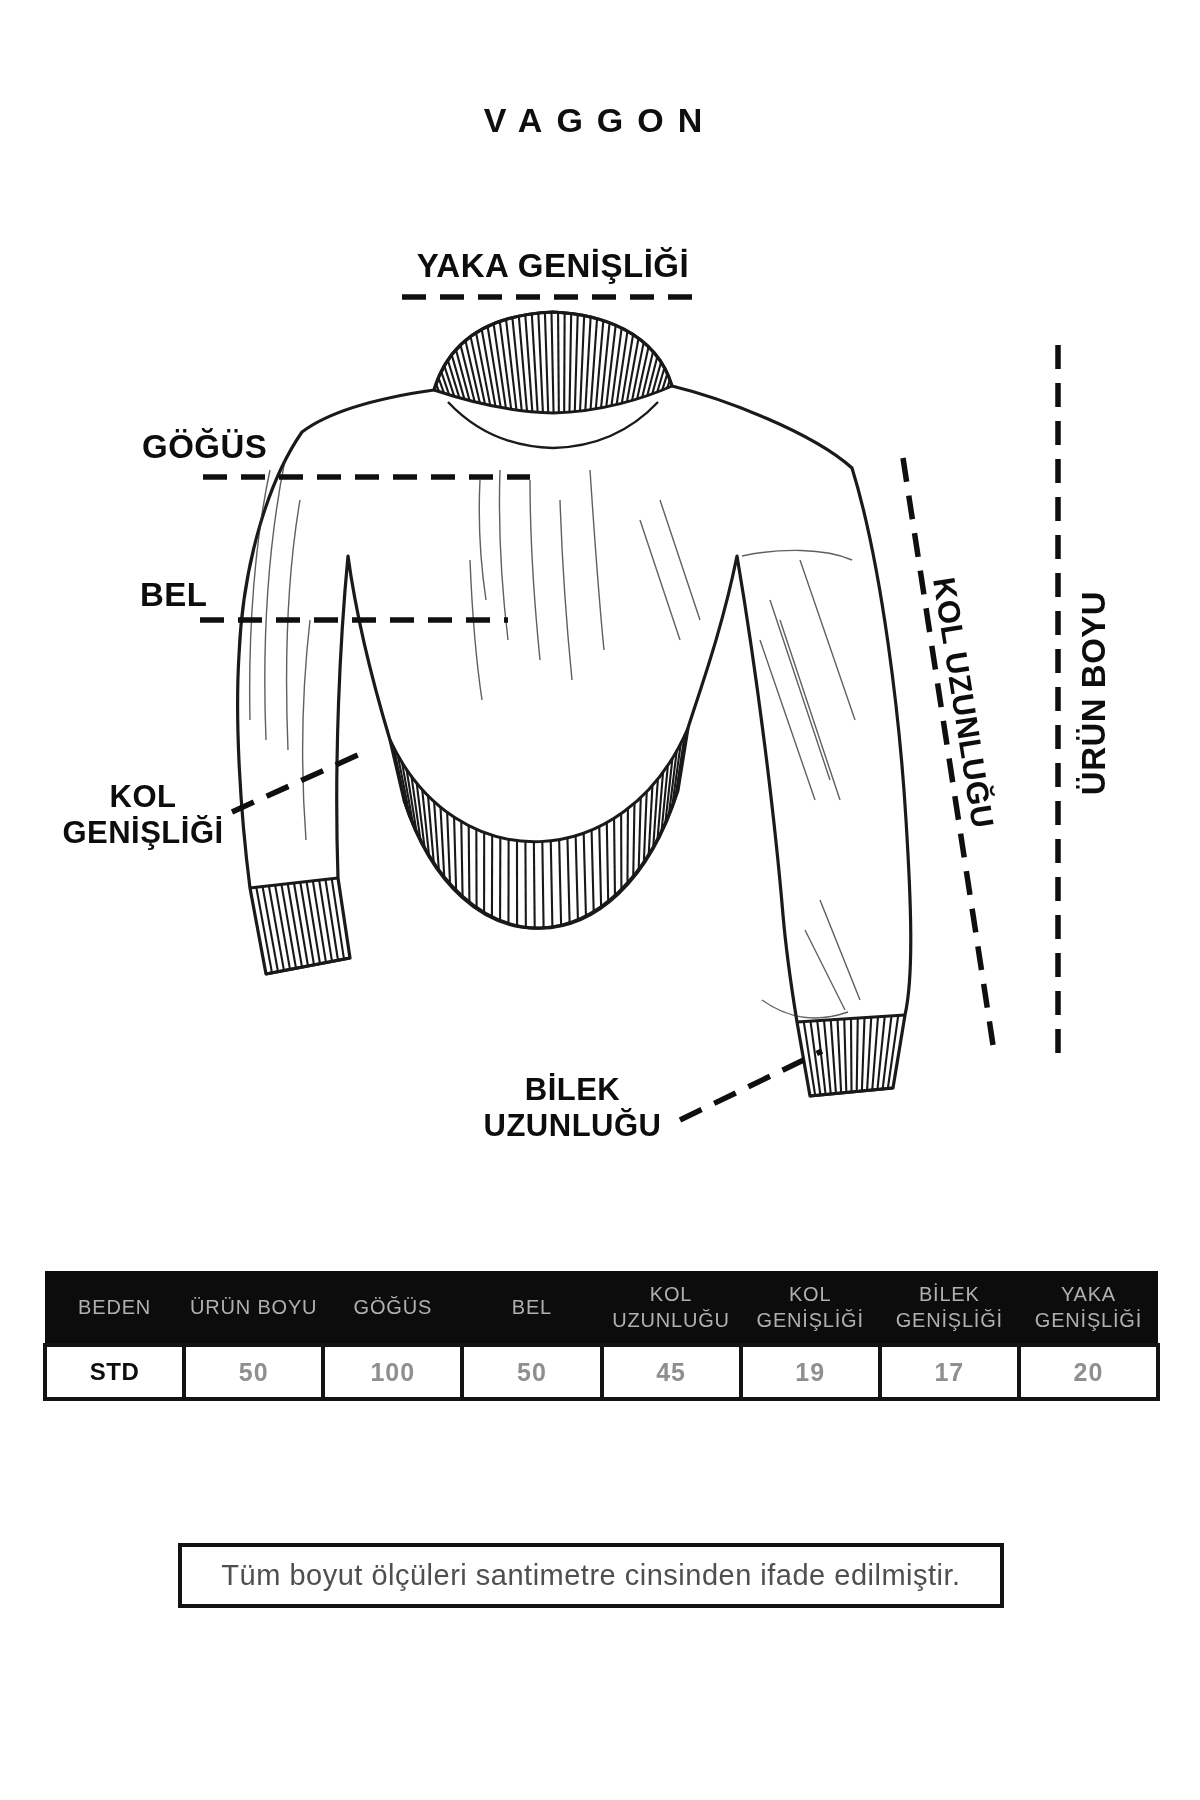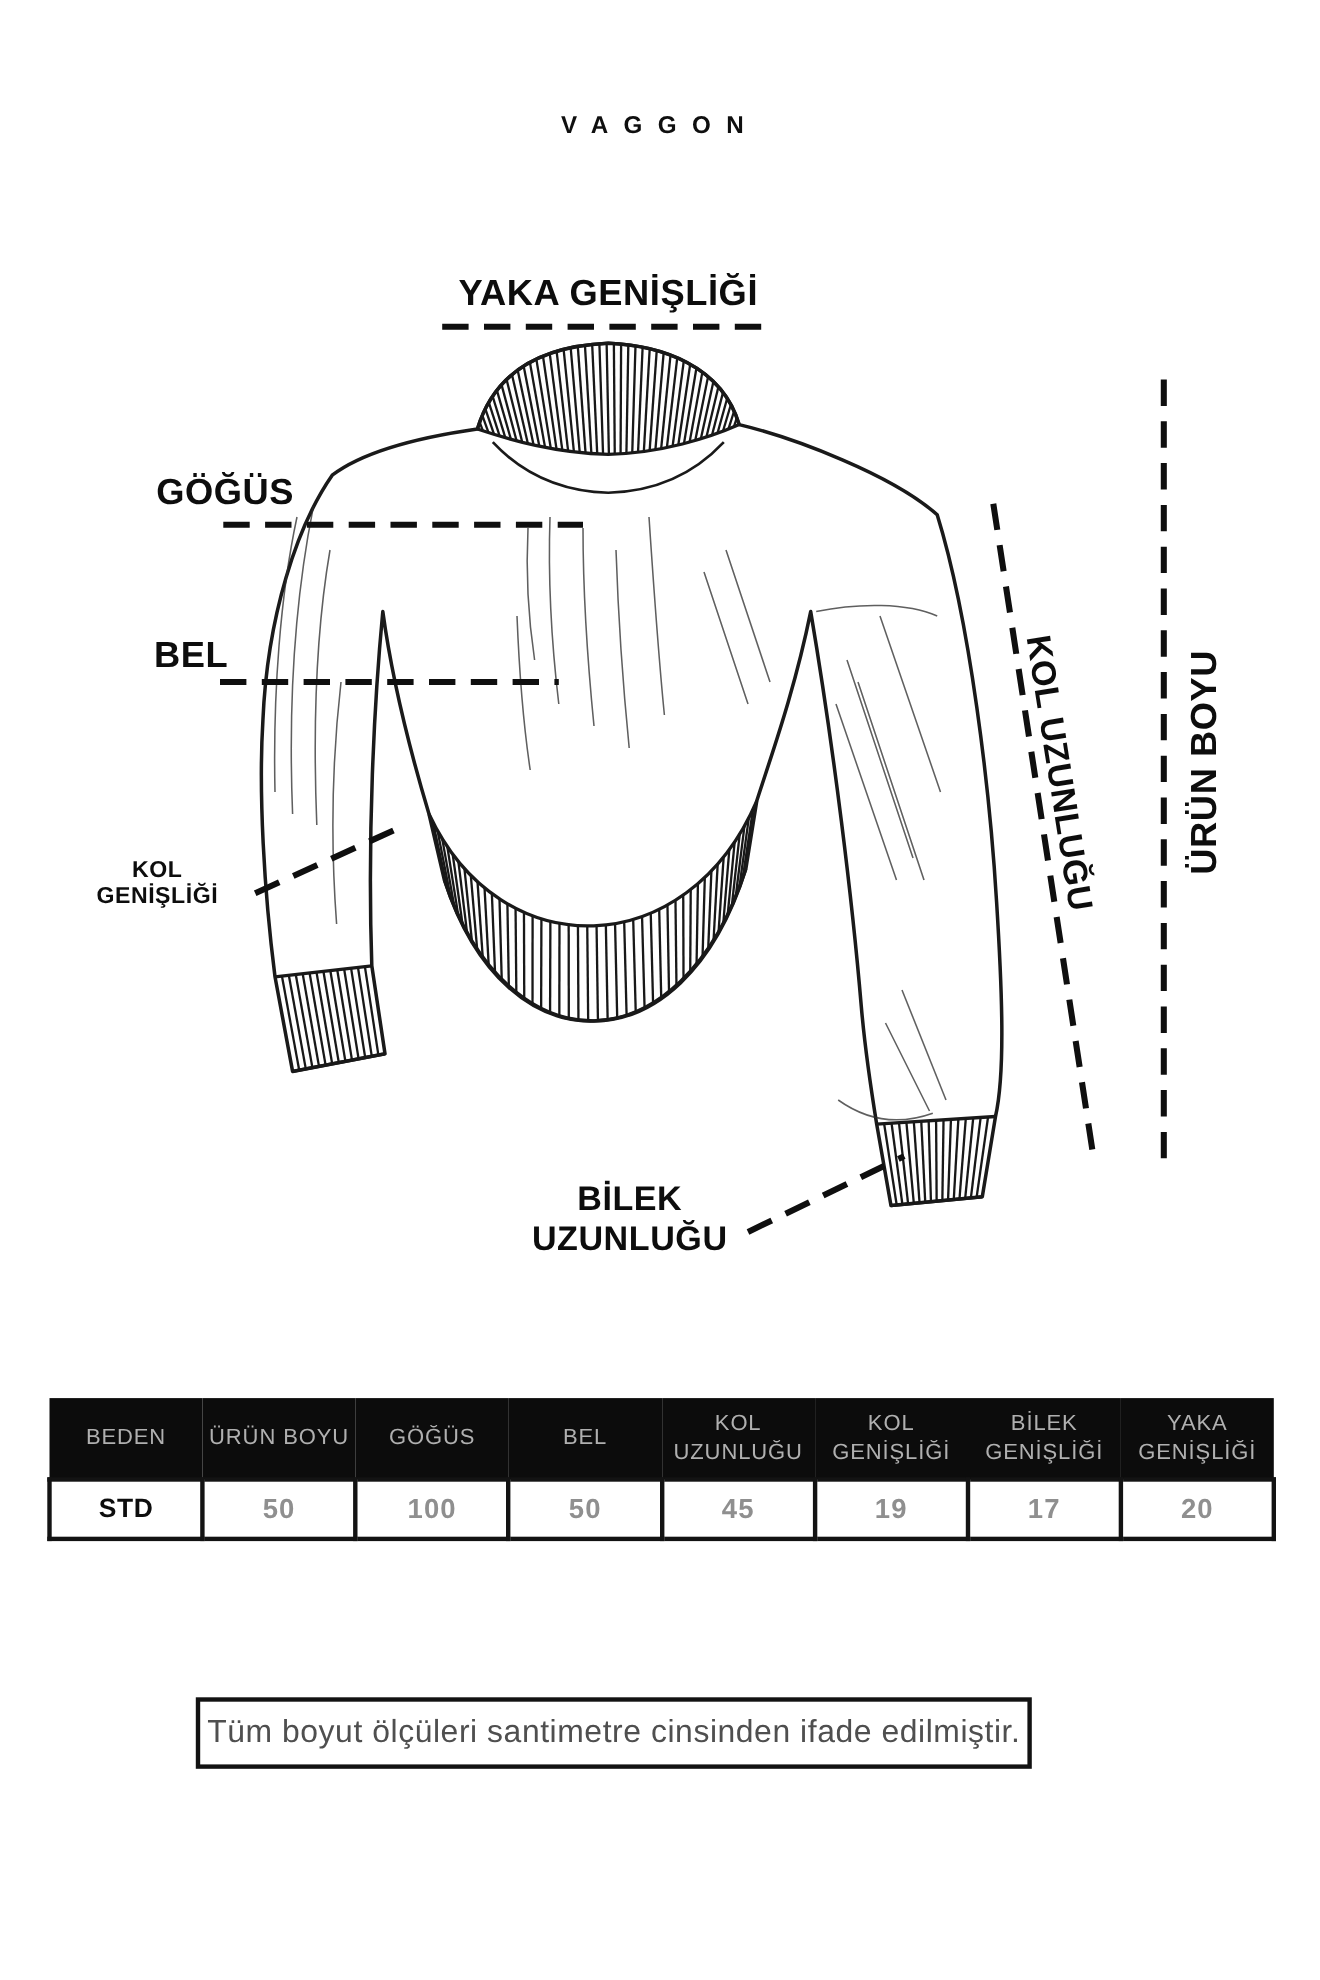--- a/index.html
+++ b/index.html
@@ -1,39 +1,39 @@
 <!DOCTYPE html>
 <html><head>
 <meta charset="utf-8">
 <style>
   html,body{margin:0;padding:0;background:#fff;}
   .page{position:relative;width:1200px;height:1800px;background:#fff;overflow:hidden;
         font-family:"Liberation Sans",sans-serif;color:#0f0f0f;}
   .brand{position:absolute;left:0;top:101px;width:100%;text-align:center;
-         font-size:22px;font-weight:700;letter-spacing:14px;color:#0f0f0f;}
+         font-size:34px;font-weight:700;letter-spacing:14px;color:#0f0f0f;}
   svg.draw{position:absolute;left:0;top:0;}
   .lbl{position:absolute;font-weight:700;color:#0d0d0d;line-height:1.15;letter-spacing:.5px;}
   .lbl.two{white-space:pre-line;text-align:center;}
   .lbl-yaka{left:378px;top:247px;width:350px;text-align:center;font-size:33px;}
   .lbl-gogus{left:142px;top:428px;font-size:33px;}
   .lbl-bel{left:140px;top:576px;font-size:33px;}
-  .lbl-kolgen{left:48px;top:779px;width:190px;font-size:21px;}
+  .lbl-kolgen{left:48px;top:779px;width:190px;font-size:31px;}
   .lbl-bilek{left:455px;top:1072px;width:235px;font-size:31px;}
   .lbl-koluz{left:798px;top:685px;width:330px;text-align:center;font-size:31px;
              transform:rotate(81deg);transform-origin:center;}
   .lbl-urun{left:974px;top:674px;width:240px;text-align:center;font-size:33px;
             transform:rotate(-90deg);transform-origin:center;}
   table.size{position:absolute;left:43px;top:1271px;width:1117px;border-collapse:collapse;
              table-layout:fixed;}
   table.size th{background:#0c0c0c;color:#b0b0b0;font-weight:400;font-size:20px;
                 letter-spacing:.8px;height:72px;line-height:1.3;padding:0 4px;}
   table.size td{border:4px solid #131313;height:48px;text-align:center;
                 font-size:25px;color:#8f8f8f;letter-spacing:1px;font-weight:bold;}
   table.size td.size-name{font-size:24px;font-weight:700;color:#0d0d0d;letter-spacing:.5px;}
-  .note{position:absolute;left:178px;top:1543px;width:760px;height:65px;
+  .note{position:absolute;left:178px;top:1543px;width:826px;height:65px;
         border:4px solid #121212;box-sizing:border-box;display:flex;
         align-items:center;justify-content:center;}
   .note span{font-size:29px;color:#4f4f4f;letter-spacing:.5px;}
 </style>
 </head>
 <body>
 
 <div class="page">
 
   <div class="brand">VAGGON</div>

